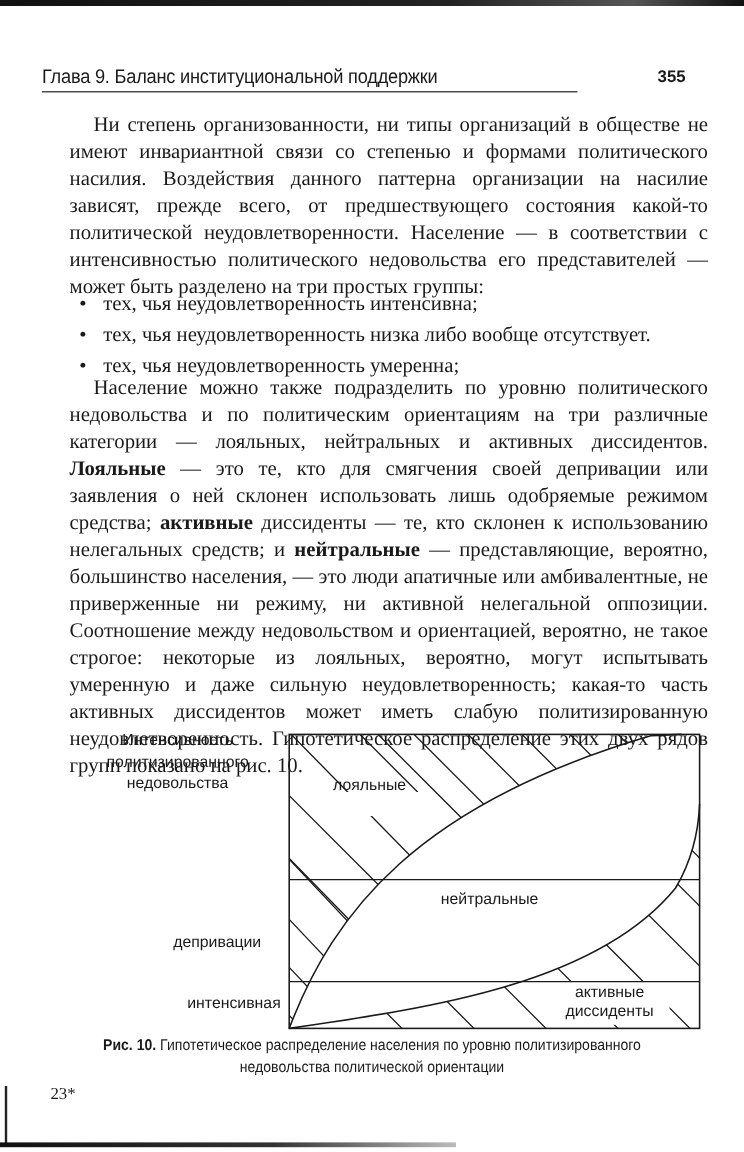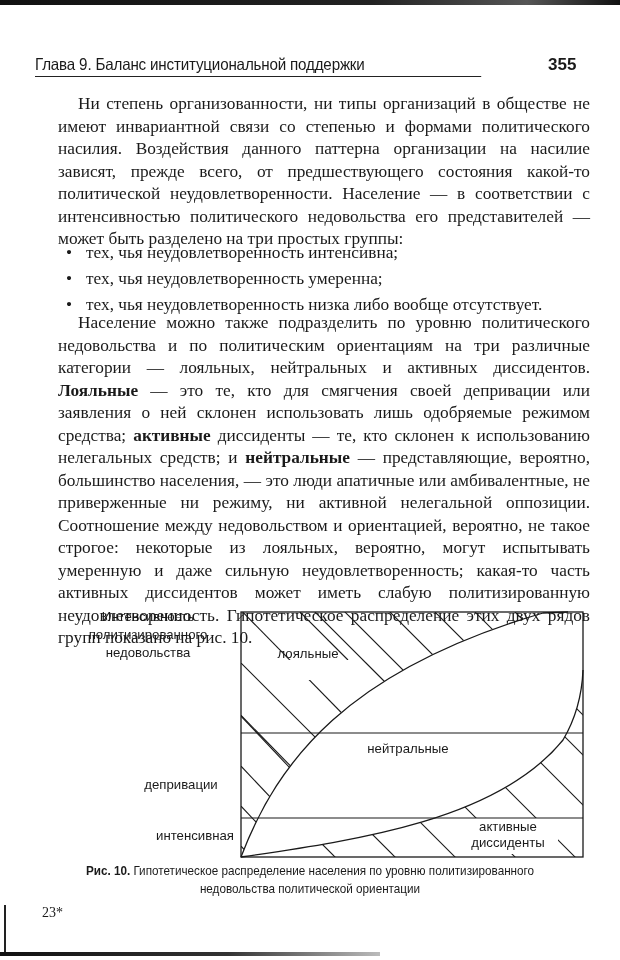--- a/index.html
+++ b/index.html
@@ -19,21 +19,21 @@
       position: absolute; left: 4px; top: 905px; width: 2px; height: 50px; background: #222;
     }
     .running-head {
       position: absolute; left: 35px; top: 55px; width: 485px;
       font-family: "Liberation Sans", sans-serif; font-size: 16.5px;
       border-bottom: 1.5px solid #222; padding-bottom: 2px; letter-spacing: -0.2px;
       transform: scaleX(0.92); transform-origin: left;
     }
     .page-number {
       position: absolute; left: 548px; top: 55px;
-      font-family: "Liberation Sans", sans-serif; font-size: 17px; font-weight: bold;
+      font-family: "Liberation Sans", sans-serif; font-size: 14px; font-weight: bold;
     }
     .body-text {
       position: absolute; left: 58px; width: 532px;
       font-family: "Liberation Serif", serif; font-size: 17.3px; line-height: 22.5px;
       text-align: justify;
     }
     .para { margin: 0; text-indent: 20px; }
     .p1 { top: 93px; }
     .bullets { position: absolute; left: 62px; top: 236px; width: 510px; margin: 4px; padding: 0; list-style: none;
       font-family: "Liberation Serif", serif; font-size: 17.3px; line-height: 26px; }
@@ -65,22 +65,22 @@
 
 <div class="running-head">Глава 9. Баланс институциональной поддержки</div>
 <div class="page-number">355</div>
 
 <div class="body-text p1">
   <p class="para">Ни степень организованности, ни типы организаций в обществе не имеют инвариантной связи со степенью и формами политического насилия. Воздействия данного паттерна организации на насилие зависят, прежде всего, от предшествующего состояния какой-то политической неудовлетворенности. Население — в соответствии с интенсивностью политического недовольства его представителей — может быть разделено на три простых группы:</p>
 </div>
 
 <ul class="bullets">
   <li>тех, чья неудовлетворенность интенсивна;</li>
+  <li>тех, чья неудовлетворенность низка либо вообще отсутствует.</li>
   <li>тех, чья неудовлетворенность умеренна;</li>
-  <li>тех, чья неудовлетворенность низка либо вообще отсутствует.</li>
 </ul>
 
 <div class="body-text p2">
   <p class="para"><span>Население можно также подразделить по уровню политического недовольства и по политическим ориентациям на три различные категории — лояльных, нейтральных и активных диссидентов. </span><b>Лояльные</b><span> — это те, кто для смягчения своей депривации или заявления о ней склонен использовать лишь одобряемые режимом средства; </span><b>активные</b><span> диссиденты — те, кто склонен к использованию нелегальных средств; и </span><b>нейтральные</b><span> — представляющие, вероятно, большинство населения, — это люди апатичные или амбивалентные, не приверженные ни режиму, ни активной нелегальной оппозиции. Соотношение между недовольством и ориентацией, вероятно, не такое строгое: некоторые из лояльных, вероятно, могут испытывать умеренную и даже сильную неудовлетворенность; какая-то часть активных диссидентов может иметь слабую политизированную неудовлетворенность. Гипотетическое распределение этих двух рядов групп показано на рис. 10.</span></p>
 </div>
 
 <div class="diagram">
   <div class="ylab" style="left:60px; top:8px; width:120px;">Интенсивность политизированного недовольства</div>
   <div class="ylab" style="left:108px; top:176px; width:90px;">депривации</div>
   <div class="ylab" style="left:112px; top:227px; width:110px;">интенсивная</div>

